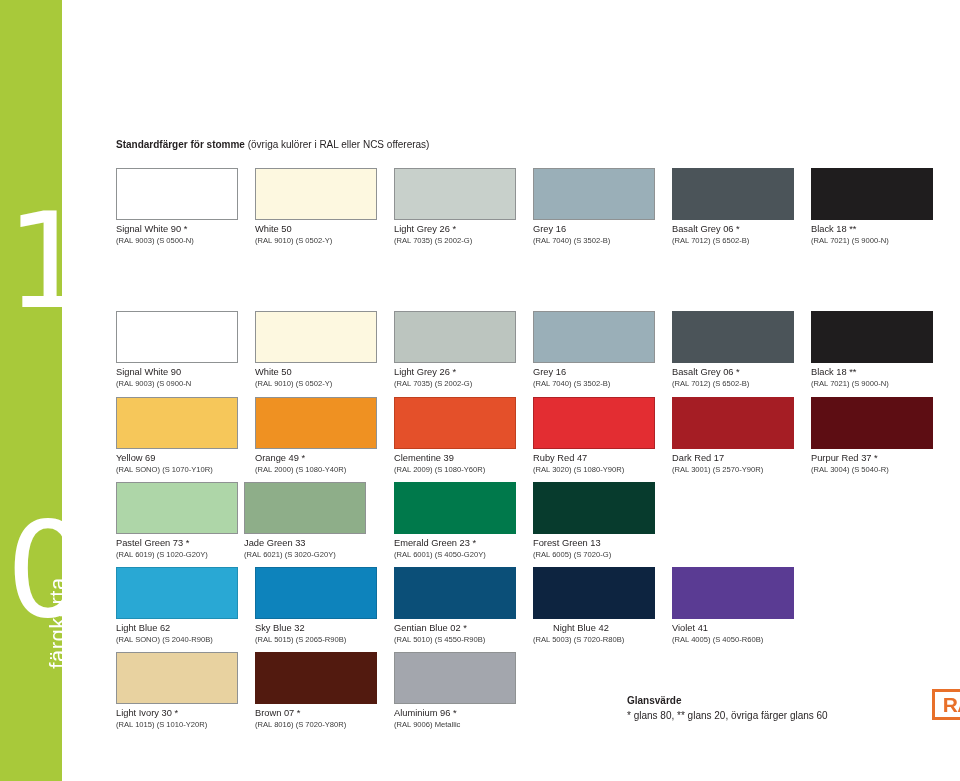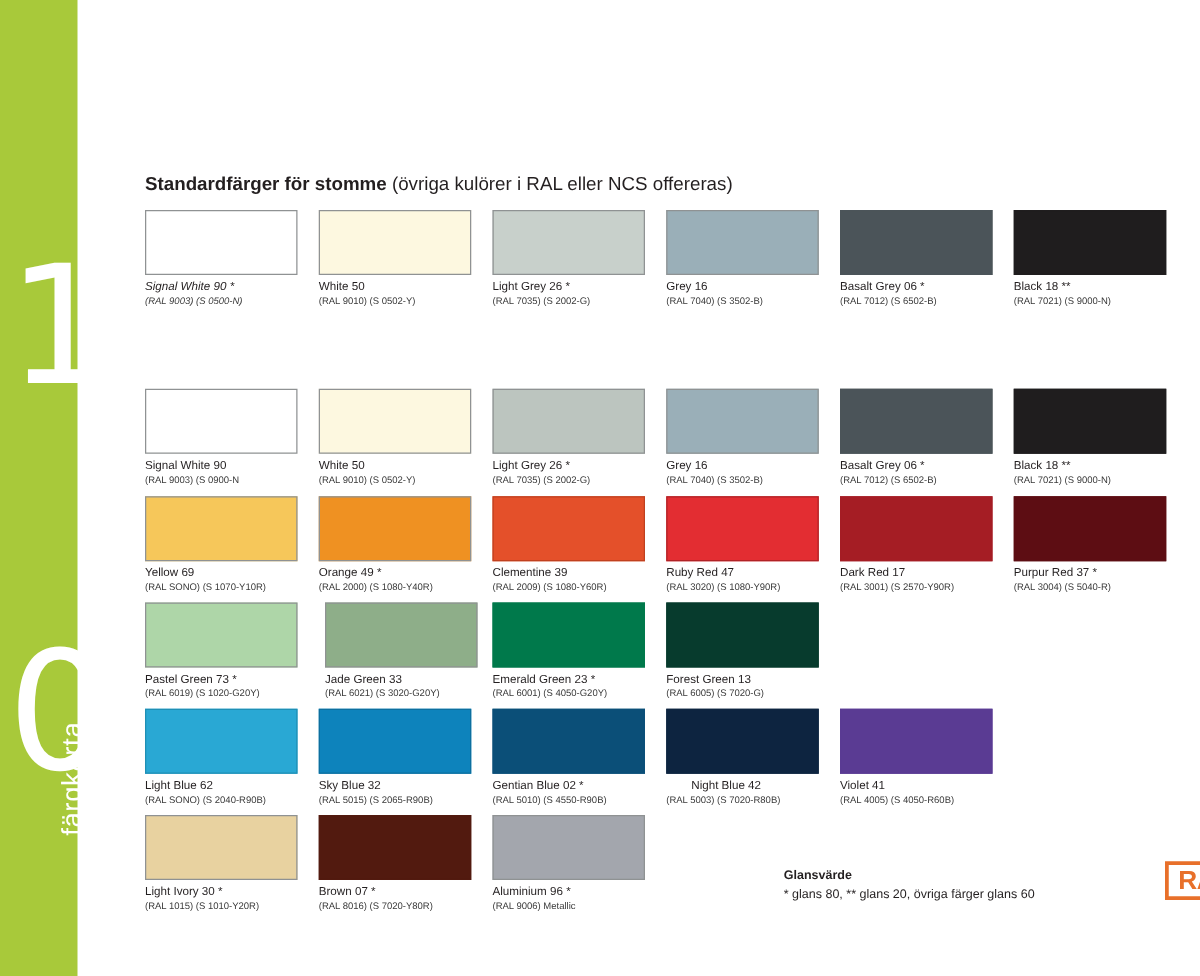--- a/index.html
+++ b/index.html
@@ -46,21 +46,21 @@
   }
 
   #page-title {
     position:absolute; left:4px; top:78px;
     font-size:27px; color:#8d8d8d; font-weight:400;
     letter-spacing:0.1px;
   }
 
   .section-head {
     position:absolute; left:4px;
-    font-size:15px; color:#231f20;
+    font-size:10px; color:#231f20;
     white-space:nowrap;
   }
   .section-head b { font-weight:700; }
   .section-head .light { font-weight:400; }
 
   #section-1-head { top:139px; }
   #section-2-head { top:283px; }
 
   
   .swatch-row { position:absolute; left:0; width:848px; }
@@ -126,21 +126,21 @@
 
 <div id="content">
 
 
   <div class="section-head" id="section-1-head">
     <b>Standardfärger för stomme</b><span class="light"> (övriga kulörer i RAL eller NCS offereras)</span>
   </div>
 
 
   <div class="swatch-row" id="row-1">
-      <div class="swatch-cell" style="left: 4px; font-style: italic;">
+      <div class="swatch-cell" style="left: 4px;">
         <div class="swatch-box" style="background: rgb(255, 255, 255); border: 1px solid rgb(143, 146, 147);"></div>
         <div class="swatch-name"><div class="" style="display: inline;">Signal White 90 </div><span class="star" style="display: inline;">*</span></div>
         <div class="swatch-code">(RAL 9003) (S 0500-N)</div>
       </div>
       <div class="swatch-cell" style="left: 143px;">
         <div class="swatch-box" style="background: rgb(253, 248, 224); border: 1px solid rgb(143, 146, 147);"></div>
         <div class="swatch-name"><div class="" style="display: inline;">White 50</div><span class="star" style="display: inline;"></span></div>
         <div class="swatch-code">(RAL 9010) (S 0502-Y)</div>
       </div>
       <div class="swatch-cell" style="left: 282px;">
@@ -227,21 +227,21 @@
         <div class="swatch-name"><div class="" style="display: inline;">Purpur Red 37 </div><span class="star" style="display: inline;">*</span></div>
         <div class="swatch-code">(RAL 3004) (S 5040-R)</div>
       </div>
     </div>
   <div class="swatch-row" id="row-4">
       <div class="swatch-cell" style="left: 4px;">
         <div class="swatch-box" style="background: rgb(174, 214, 168); border: 1px solid rgb(143, 146, 147);"></div>
         <div class="swatch-name"><div class="" style="display: inline;">Pastel Green 73 </div><span class="star" style="display: inline;">*</span></div>
         <div class="swatch-code">(RAL 6019) (S 1020-G20Y)</div>
       </div>
-      <div class="swatch-cell" style="left: 148px;">
+      <div class="swatch-cell" style="left: 132px;">
         <div class="swatch-box" style="background: rgb(142, 174, 137); border: 1px solid rgb(143, 146, 147);"></div>
         <div class="swatch-name"><div class="" style="display: inline;">Jade Green 33</div><span class="star" style="display: inline;"></span></div>
         <div class="swatch-code">(RAL 6021) (S 3020-G20Y)</div>
       </div>
       <div class="swatch-cell" style="left: 282px;">
         <div class="swatch-box" style="background: rgb(0, 121, 75); border: 1px solid rgb(0, 121, 75);"></div>
         <div class="swatch-name"><div class="" style="display: inline;">Emerald Green 23 </div><span class="star" style="display: inline;">*</span></div>
         <div class="swatch-code">(RAL 6001) (S 4050-G20Y)</div>
       </div>
       <div class="swatch-cell" style="left: 421px;">

